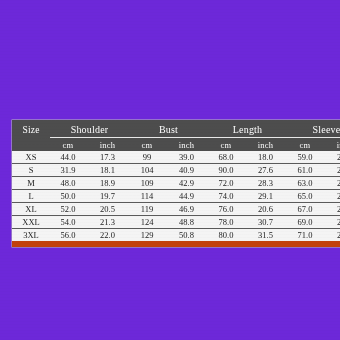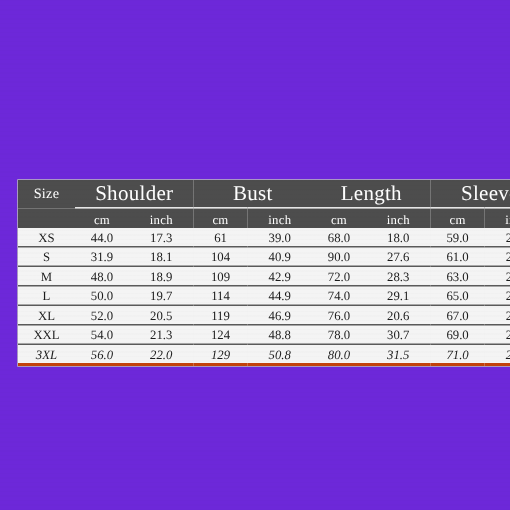--- a/index.html
+++ b/index.html
@@ -44,21 +44,21 @@
     color: #ffffff;
     font-weight: normal;
     letter-spacing: 0.2px;
     padding: 0;
     text-align: center;
     vertical-align: middle;
   }
 
   thead tr.group-row th {
     height: 15px;
-    font-size: 14px;
+    font-size: 10px;
     padding-top: 2px;
   }
 
   thead tr.group-row th.grp {
     border-bottom: 1px solid #e8e8e8;
   }
 
   thead tr.group-row th.size-head {
     font-size: 9.5px;
     text-align: center;
@@ -76,22 +76,21 @@
     font-size: 8.5px;
     height: 12px;
     text-align: center;
     vertical-align: middle;
     padding: 0;
     border-bottom: 1px solid #5a5a5a;
     white-space: nowrap;
   }
 
   tbody tr:last-child td {
-    border-bottom: 2px solid #c2410c;
-    font-style: italic;
+    border-bottom: 6px solid #c2410c;
   }
 
   tbody td.size-cell {
     font-size: 8.5px;
     text-align: center;
   }
 
   tbody td.num {
     font-family: "Liberation Serif", "DejaVu Serif", serif;
   }
@@ -150,21 +149,21 @@
         <th>inch</th>
       </tr>
     </thead>
 
     <tbody id="chart-body">
 
     <tr>
           <td class="size-cell">XS</td>
           <td class="num">44.0</td>
           <td class="num">17.3</td>
-          <td class="num">61</td>
+          <td class="num">99</td>
           <td class="num">39.0</td>
           <td class="num">68.0</td>
           <td class="num">18.0</td>
           <td class="num">59.0</td>
           <td class="num">23.2</td>
         </tr>
         <tr>
           <td class="size-cell">S</td>
           <td class="num">31.9</td>
           <td class="num">18.1</td>

